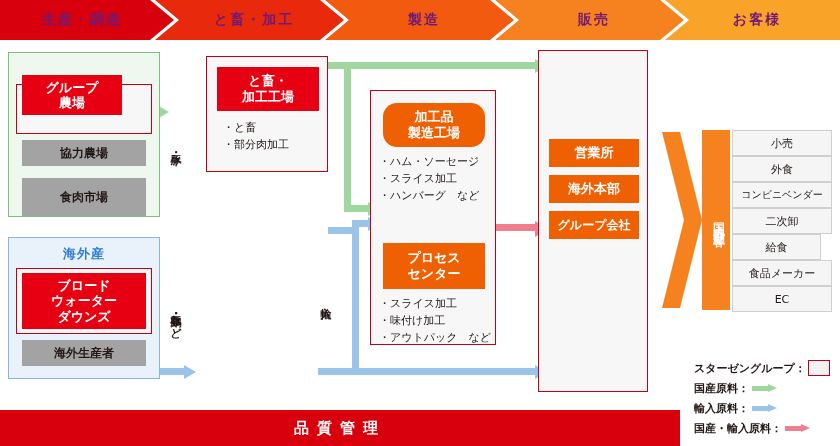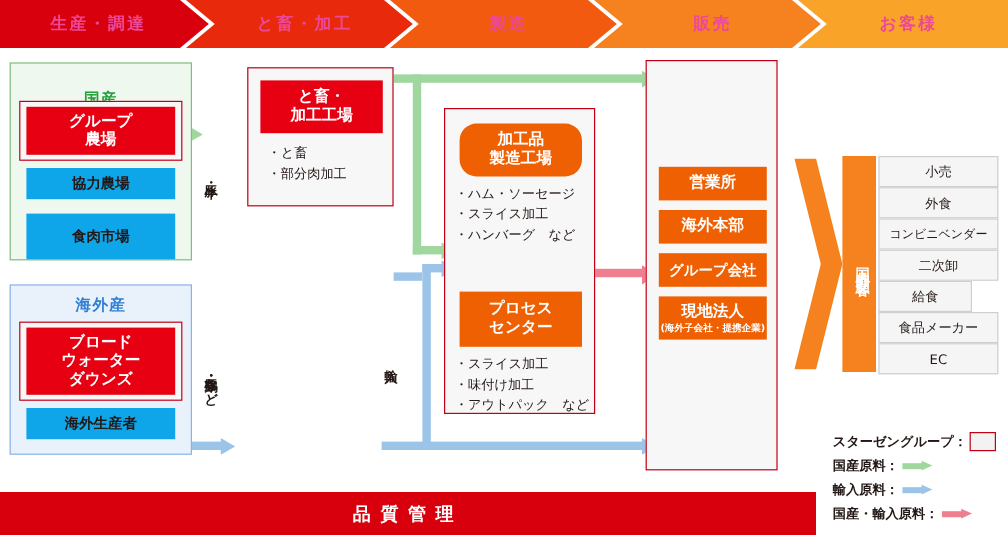--- a/index.html
+++ b/index.html
@@ -10,41 +10,41 @@
     font-size:11px;color:#231815;
   }
   .stage{position:absolute;left:0;top:0;width:840px;height:446px;}
   .abs{position:absolute;box-sizing:border-box;}
 
   
   #phasebar{left:0;top:0;width:840px;height:40px;}
   .phase{
     position:absolute;top:0;height:40px;
     display:flex;align-items:center;justify-content:center;
-    color:#ec4899;font-weight:bold;font-size:14px;letter-spacing:2px;
+    color:#701a75;font-weight:bold;font-size:14px;letter-spacing:2px;
   }
   .phase .ptxt{position:relative;z-index:3;margin-left:-10px;}
 
   
   .groupbox{border:1px solid #7fbf7f;background:#eef8ee;}
   .groupbox.blue{border:1px solid #8ab4e8;background:#e9f1fb;}
   .grouptitle{
     text-align:center;font-weight:bold;font-size:13px;color:#22a03c;
     letter-spacing:1px;
   }
   .grouptitle.blue{color:#2f7fd4;}
 
   .redframe{border:1.5px solid #c00014;background:#f7f7f7;}
   .redbox{
     background:#e60012;color:#fff;font-weight:bold;font-size:13px;
     display:flex;align-items:center;justify-content:center;text-align:center;
     line-height:1.18;
   }
   .graybox{
-    background:#0ea5e9;color:#231815;font-weight:bold;font-size:12px;
+    background:#a3a3a3;color:#231815;font-weight:bold;font-size:12px;
     display:flex;align-items:center;justify-content:center;text-align:center;
   }
   .orangebox{
     background:#ef6003;color:#fff;font-weight:bold;font-size:13px;
     display:flex;align-items:center;justify-content:center;text-align:center;
     line-height:1.2;flex-direction:column;
   }
   .orangebox .sub{font-size:8px;font-weight:bold;letter-spacing:0;margin-top:1px;}
   .whitebox{
     background:#f5f5f5;border:1px solid #cfcfcf;color:#231815;font-size:11px;
@@ -142,21 +142,21 @@
   <div class="ln pk abs" style="left:496px;top:224px;width:44px;height:7px;"></div>
   <div class="tri" style="left:535px;top:220.5px;border-top:8px solid transparent;border-bottom:8px solid transparent;border-left:13px solid #ef7f8e;"></div>
 
   <div class="ln pk abs" style="left:424px;top:207px;width:9px;height:20px;"></div>
   <div class="tri" style="left:420px;top:226px;border-left:8.5px solid transparent;border-right:8.5px solid transparent;border-top:11px solid #ef7f8e;"></div>
 
   <div class="abs groupbox" style="left:8px;top:52px;width:152px;height:165px;">
     <div class="grouptitle" style="margin-top:21px;">国産</div>
   </div>
   <div class="abs redframe" style="left:16px;top:84px;width:136px;height:50px;"></div>
-  <div class="abs redbox" style="left:22px;top:89px;width:124px;height:40px;">
+  <div class="abs redbox" style="left:22px;top:75px;width:100px;height:40px;">
     <div>
       <div>グループ</div>
       <div>農場</div>
     </div>
   </div>
   <div class="abs graybox" style="left:22px;top:140px;width:124px;height:26px;">
       <span>協力農場</span>
     </div>
   <div class="abs graybox" style="left:22px;top:178px;width:124px;height:38px;">
       <span>食肉市場</span>
@@ -217,24 +217,20 @@
   <div class="abs redframe" style="left:538px;top:50px;width:110px;height:342px;">
     <div class="orangebox" style="position:absolute;left:10px;top:88px;width:90px;height:28px;">
         <span>営業所</span>
       </div>
     <div class="orangebox" style="position:absolute;left:10px;top:124px;width:90px;height:28px;">
         <span>海外本部</span>
       </div>
     <div class="orangebox" style="position:absolute;left:10px;top:160px;width:90px;height:28px;font-size:12px;">
         <span>グループ会社</span>
       </div>
-    <div class="orangebox" style="position:absolute;left:10px;top:196px;width:90px;height:36px;">
-      <span>現地法人</span>
-      <span class="sub">(海外子会社・提携企業)</span>
-    </div>
   </div>
 
   <div class="abs" style="left:662px;top:132px;width:40px;height:176px;">
     <svg width="40" height="176" viewBox="0 0 40 176">
       <polygon points="0,0 18,0 40,88 18,176 0,176 22,88" fill="#f5821f"></polygon>
     </svg>
   </div>
   <div class="abs vlabel white" style="left:666px;top:178px;width:16px;height:50px;">販売</div>
 
   <div class="abs" style="left:702px;top:130px;width:28px;height:180px;background:#f5821f;"></div>
@@ -245,21 +241,21 @@
     </div>
   <div class="abs whitebox" style="left:732px;top:156px;width:100px;height:26px;">
       <span>外食</span>
     </div>
   <div class="abs whitebox" style="left:732px;top:182px;width:100px;height:26px;font-size:10px;">
       <span>コンビニベンダー</span>
     </div>
   <div class="abs whitebox" style="left:732px;top:208px;width:100px;height:26px;">
       <span>二次卸</span>
     </div>
-  <div class="abs whitebox" style="left:732px;top:234px;width:78px;height:26px;justify-content:center;">
+  <div class="abs whitebox" style="left:732px;top:234px;width:89px;height:26px;justify-content:center;">
       <span>給食</span>
     </div>
   <div class="abs whitebox" style="left:732px;top:260px;width:100px;height:26px;">
       <span>食品メーカー</span>
     </div>
   <div class="abs whitebox" style="left:732px;top:286px;width:100px;height:26px;">
       <span>EC</span>
     </div>
 
   <div class="abs" id="qualityband">

